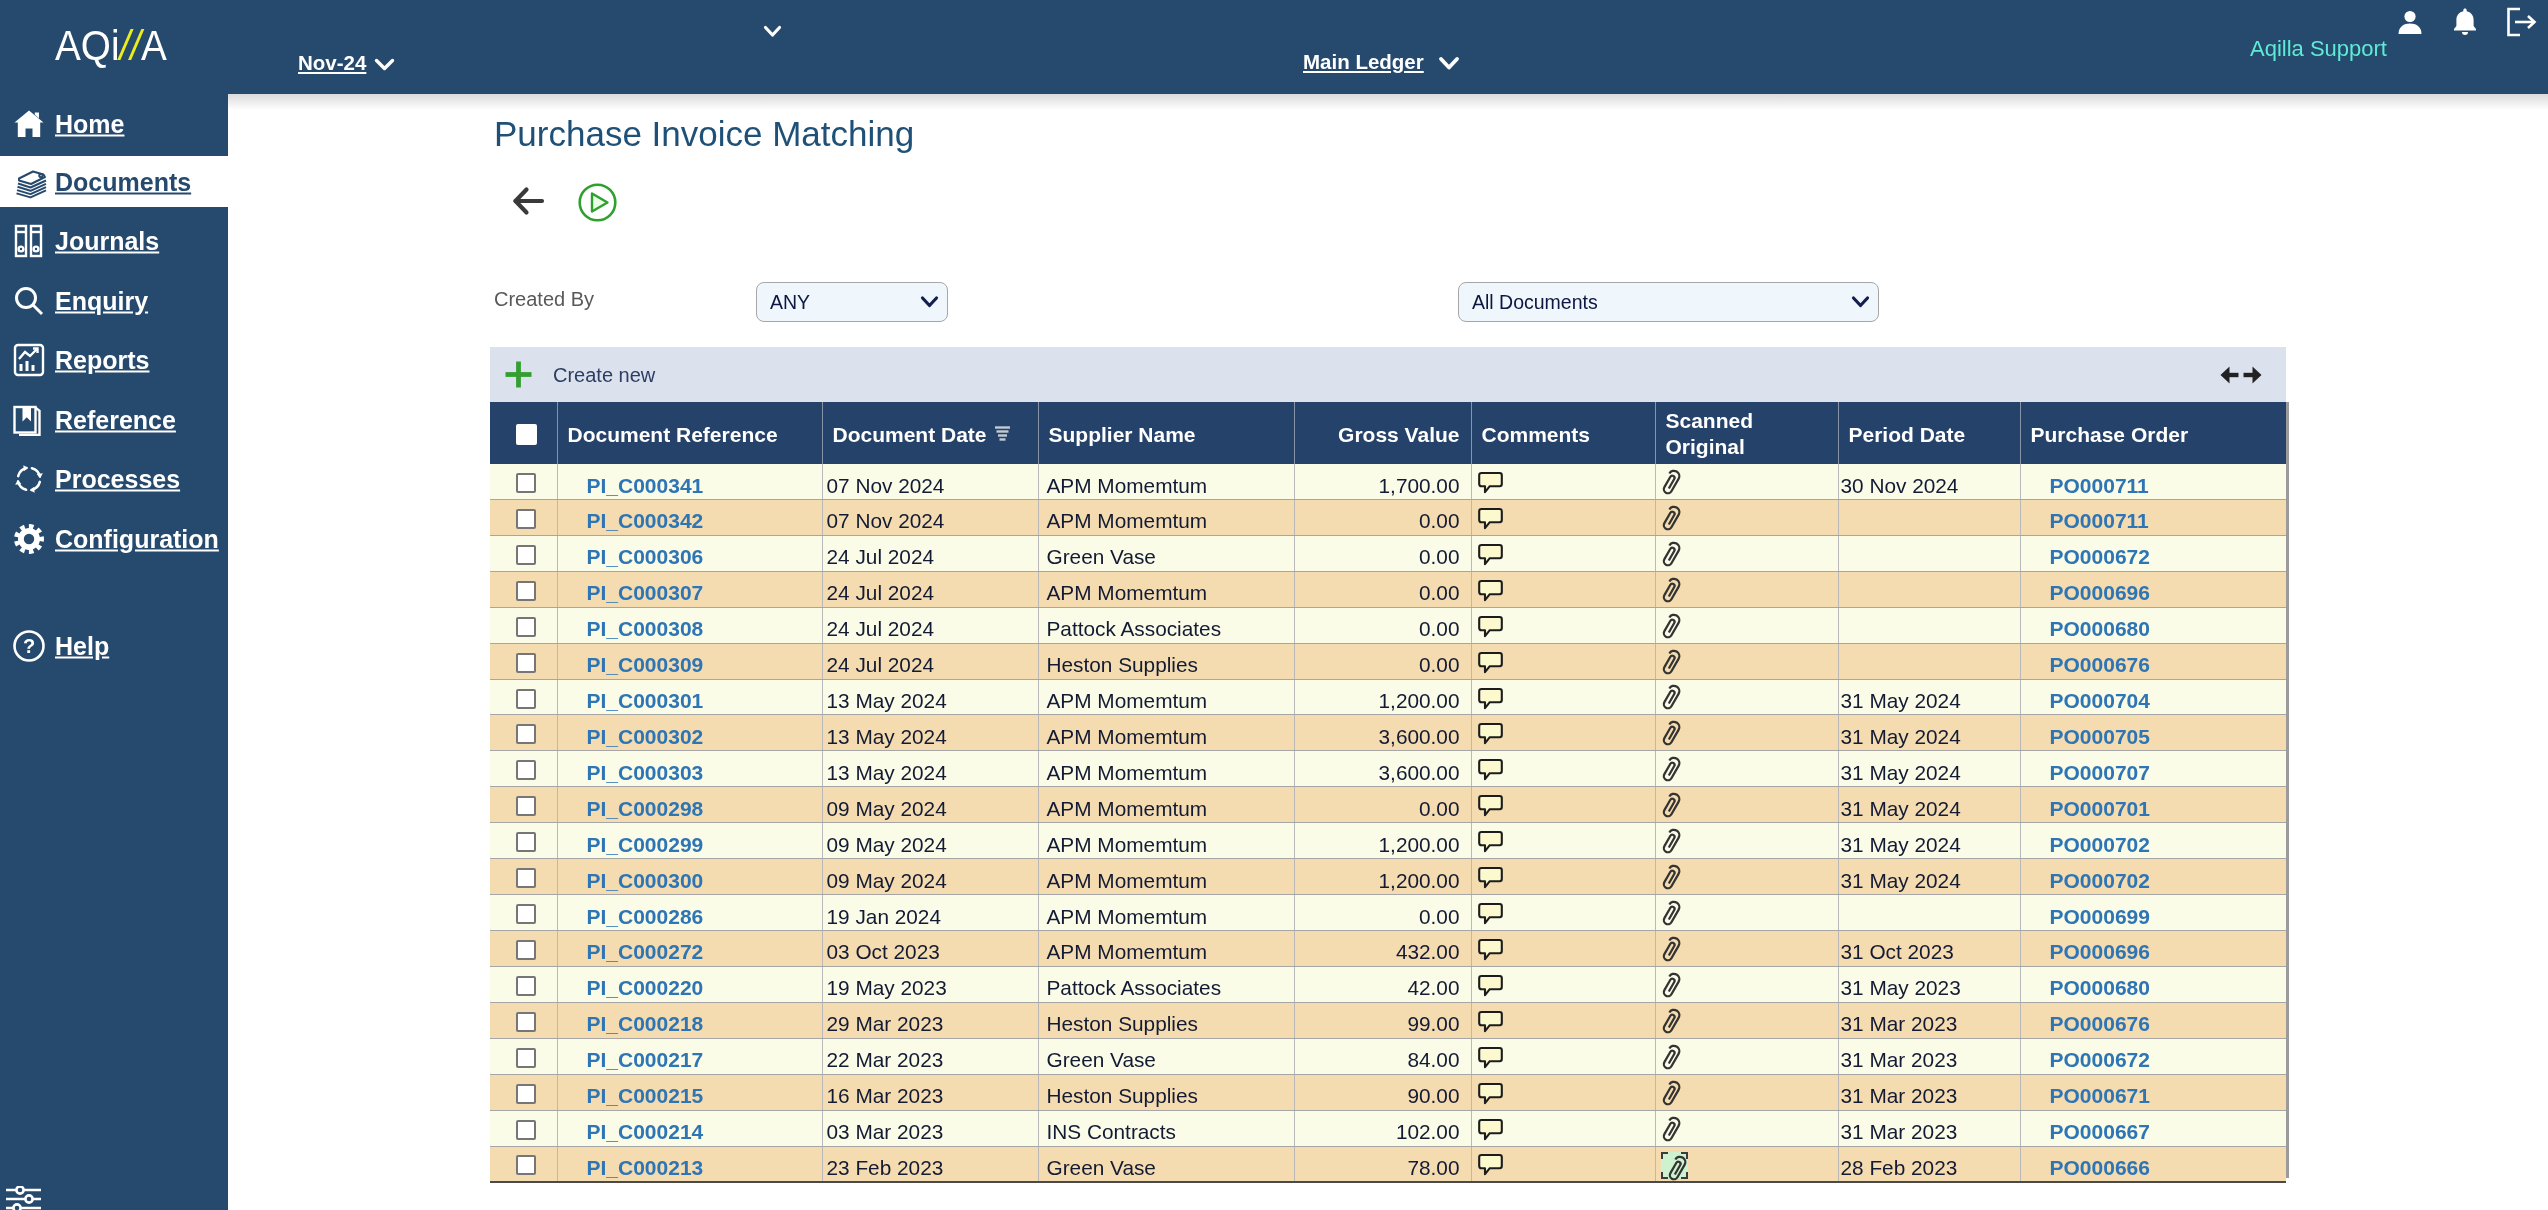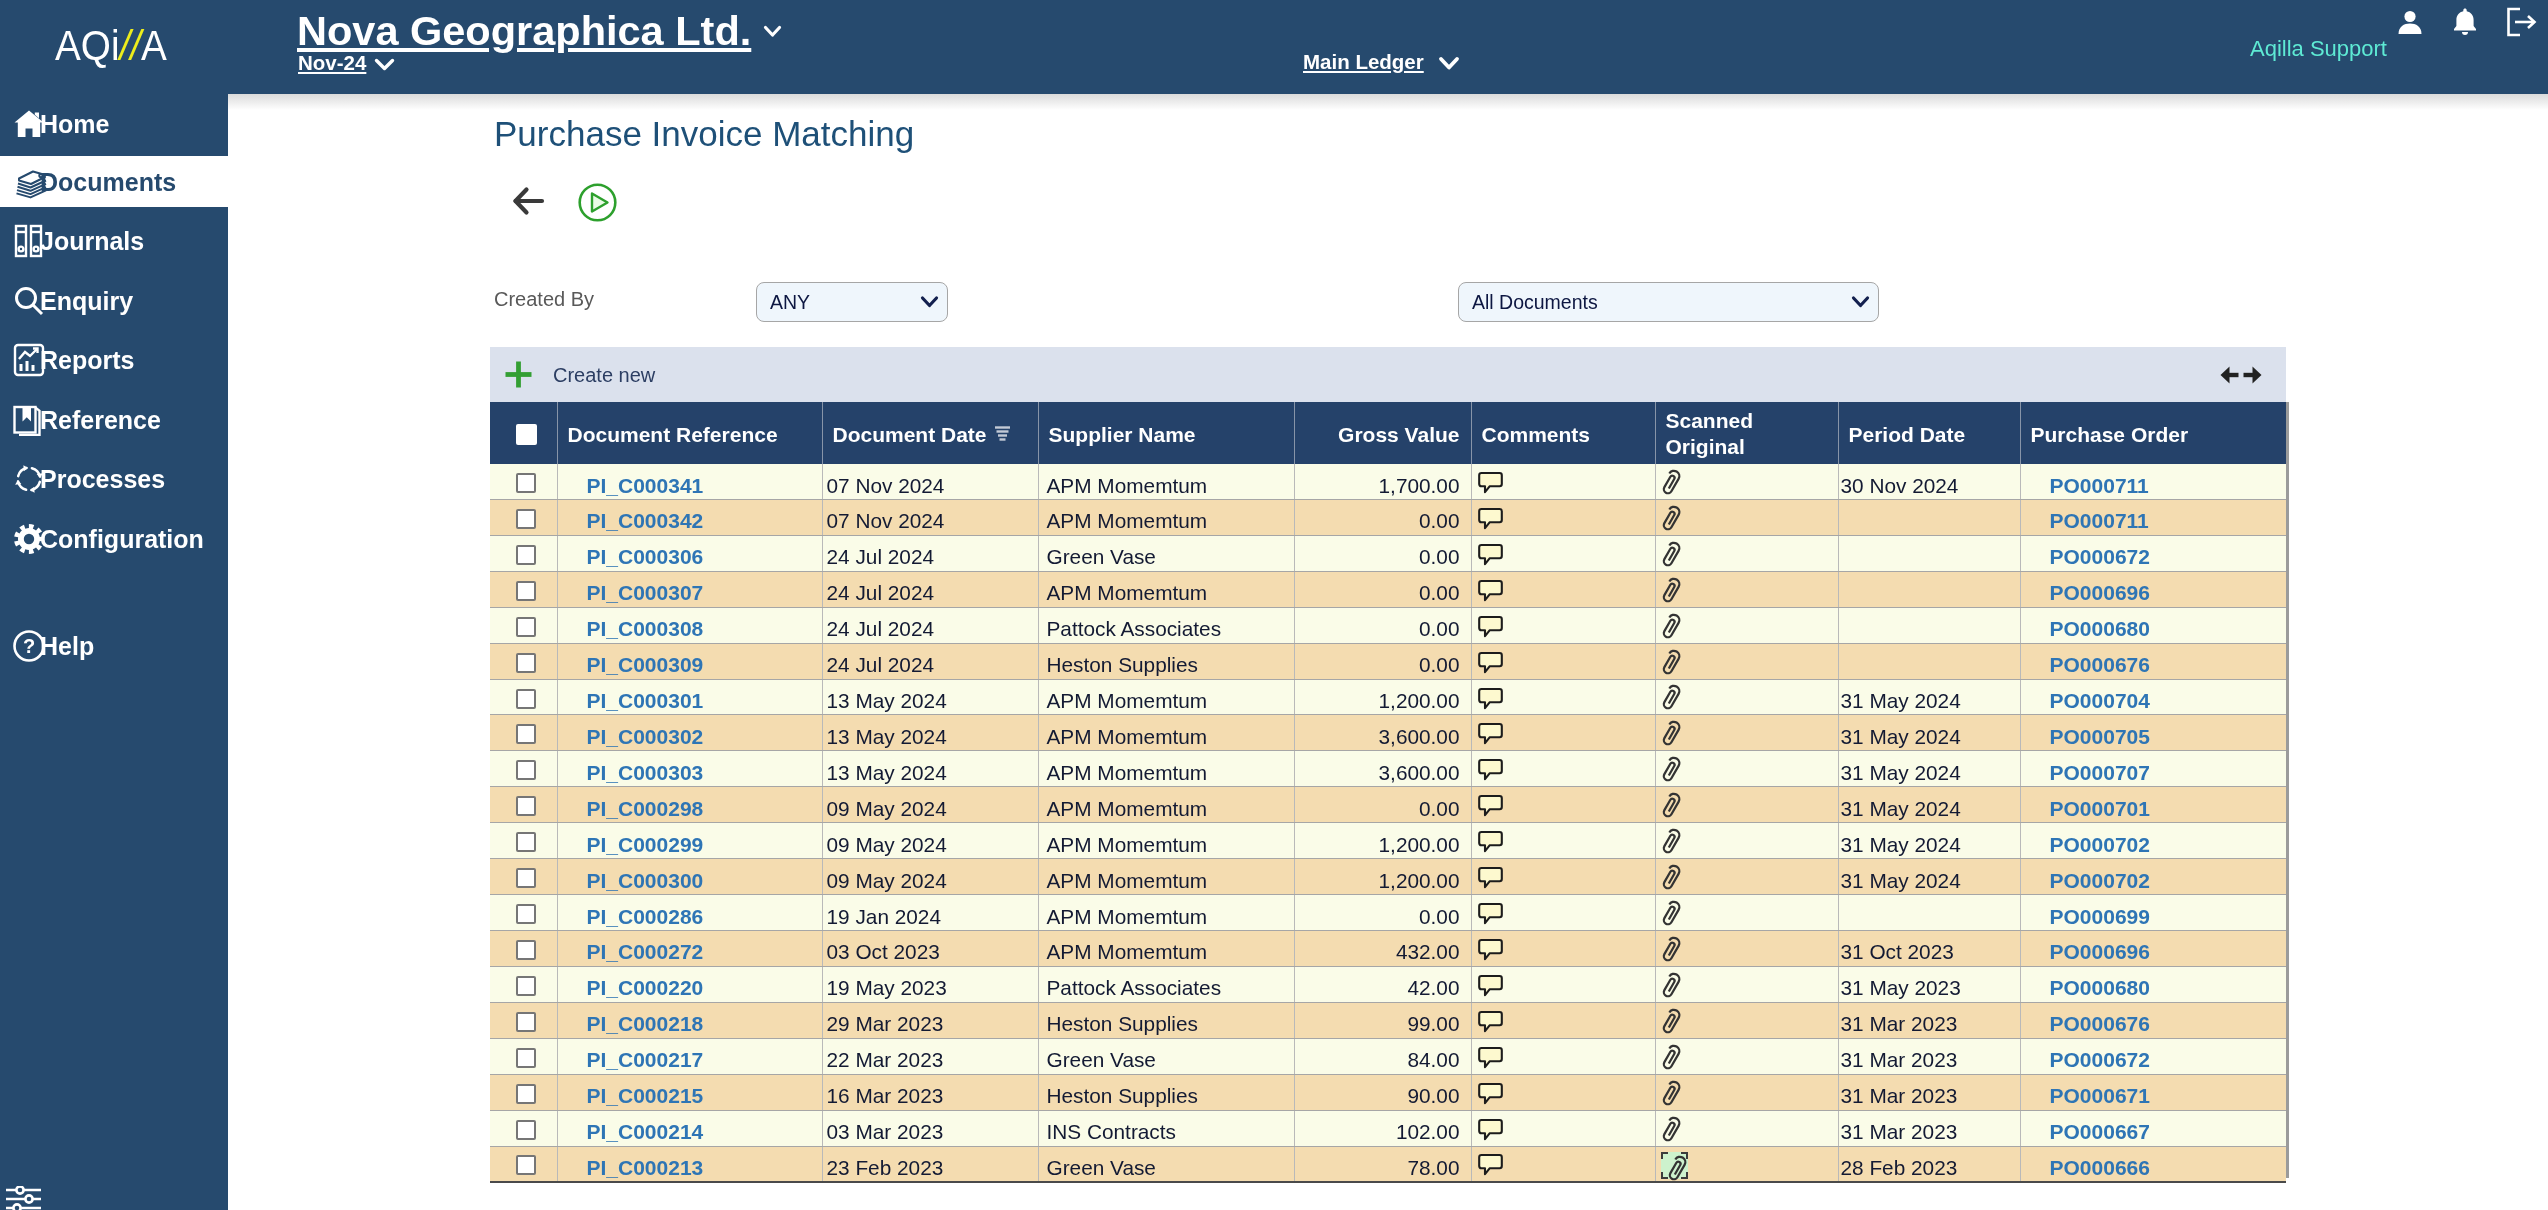--- a/index.html
+++ b/index.html
@@ -9,21 +9,21 @@
   #topbar { position:absolute; left:0; top:0; width:2548px; height:94px; background:#264a6e; }
   #logo { position:absolute; left:55px; top:21px; font-size:43px; font-weight:400; color:#fff; transform:scaleX(.9); transform-origin:0 0; }
   #logo .sl { color:#eded1c; font-style:italic; font-weight:400; }
   #company { position:absolute; left:297px; top:7px; color:#fff; font-size:41.5px; font-weight:700; text-decoration:underline; }
   #period { position:absolute; left:298px; top:51px; color:#fff; font-size:20.5px; font-weight:700; text-decoration:underline; }
   #ledger { position:absolute; left:1303px; top:50px; color:#fff; font-size:20.5px; font-weight:700; text-decoration:underline; }
   #userarea { position:absolute; left:2250px; top:8px; color:#5eead4; font-size:22px;margin-top:28px; }
   
   #sidebar { position:absolute; left:0; top:94px; width:228px; height:1116px; background:#264a6e; }
   .menuitem { position:absolute; left:0; width:228px; height:51px; color:#fff; font-size:25px; font-weight:700; }
-  .menuitem .mlabel { position:absolute; left:40px; top:50%; transform:translateY(-50%); }
+  .menuitem .mlabel { position:absolute; left:55px; top:50%; transform:translateY(-50%);text-decoration:underline; }
   .menuitem svg { position:absolute; left:12px; top:50%; transform:translateY(-50%); }
   .menuitem.active { background:#fff; color:#264a6e; }
   #topshadow { position:absolute; left:228px; top:94px; width:2320px; height:16px; background:linear-gradient(#c2c2c2,#ffffff); opacity:.6; }
   #title { position:absolute; left:494px; top:114px; font-size:35px; font-weight:400; color:#1e5078; white-space:pre; }
   #createdby { position:absolute; left:494px; top:288px; font-size:20px; color:#595959; white-space:pre; }
   .sel { position:absolute; top:282px; height:40px; background:#eff6fc; border:1.5px solid #a6a6a6; border-radius:8px; font-size:23px; color:#0d1742; }
   .sel .seltext { position:absolute; left:13px; top:50%; transform:translateY(-50%); font-size:19.5px; white-space:pre; }
   #sel1 { left:756px; width:192px; }
   #sel2 { left:1458px; width:421px; }
   .selchev { position:absolute; right:8px; top:50%; transform:translateY(-50%); }
@@ -54,21 +54,20 @@
   #tbl tr:last-child td { border-bottom:2px solid #4a4a4a; }
   .cb { display:inline-block; width:20px; height:20px; background:#fff; border:2px solid #767676; border-radius:2px; vertical-align:middle; margin-left:6px; }
   td.c-com svg, td.c-sca svg, td.c-sca > span { vertical-align:middle; }
   .hcb { display:inline-block; width:21px; height:21px; background:#fff; border-radius:2px; vertical-align:middle; margin-left:6px; }
   #tblright { position:absolute; left:2286px; top:402px; width:3px; height:776px; background:#9b9b9b; }
 </style>
 </head>
 <body>
 <div id="topbar">
   <div id="logo">AQi<span class="sl">//</span>A</div>
-  <div id="company">Nova Geographica Ltd.</div>
   <svg class="abs" style="left:763px;top:25px" width="19" height="13" viewBox="0 0 19 13">
       <polyline points="2.5,2.5 9.5,10 16.5,2.5" fill="none" stroke="#fff" stroke-width="3.2" stroke-linecap="round" stroke-linejoin="round"></polyline>
     </svg>
   <div id="period">Nov-24</div>
   <svg class="abs" style="left:374px;top:58px" width="21" height="14" viewBox="0 0 21 14">
       <polyline points="2.5,2.5 10.5,10.5 18.5,2.5" fill="none" stroke="#fff" stroke-width="3.4" stroke-linecap="round" stroke-linejoin="round"></polyline>
     </svg>
   <div id="ledger">Main Ledger</div>
   <svg class="abs" style="left:1438px;top:56px" width="22" height="15" viewBox="0 0 22 15">
       <polyline points="3,3 11,11.5 19,3" fill="none" stroke="#fff" stroke-width="3.8" stroke-linecap="round" stroke-linejoin="round"></polyline>

